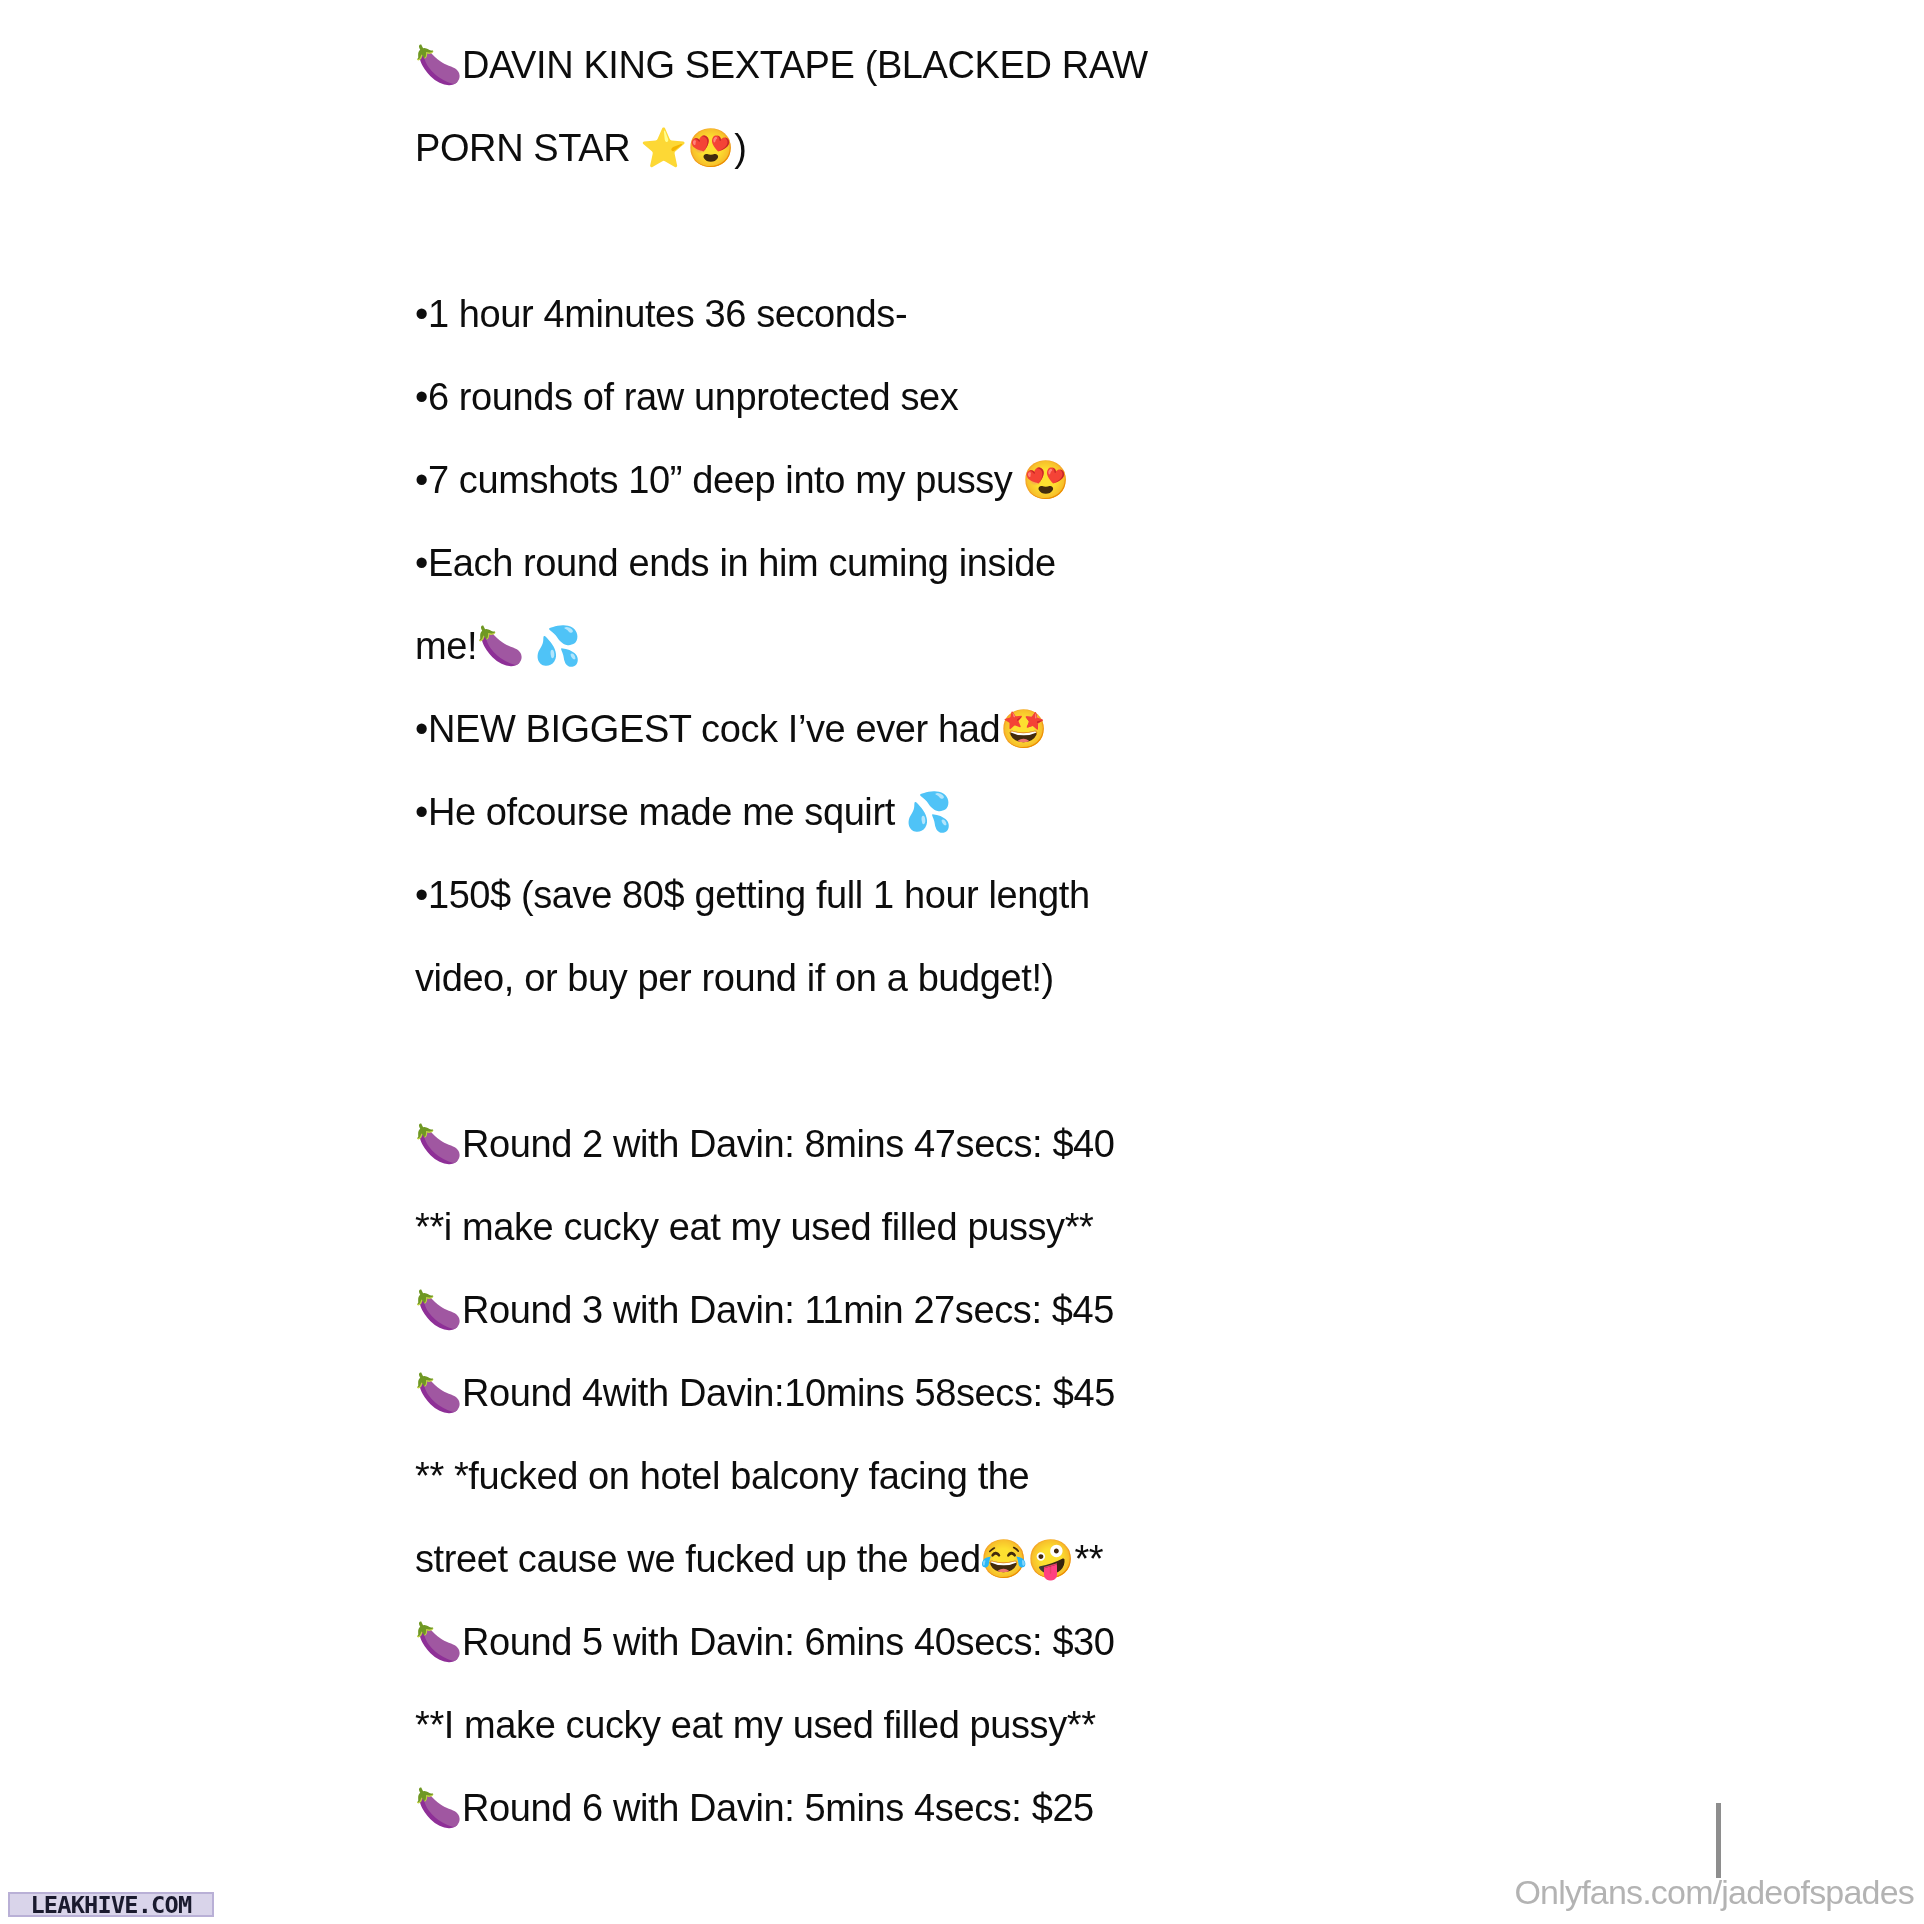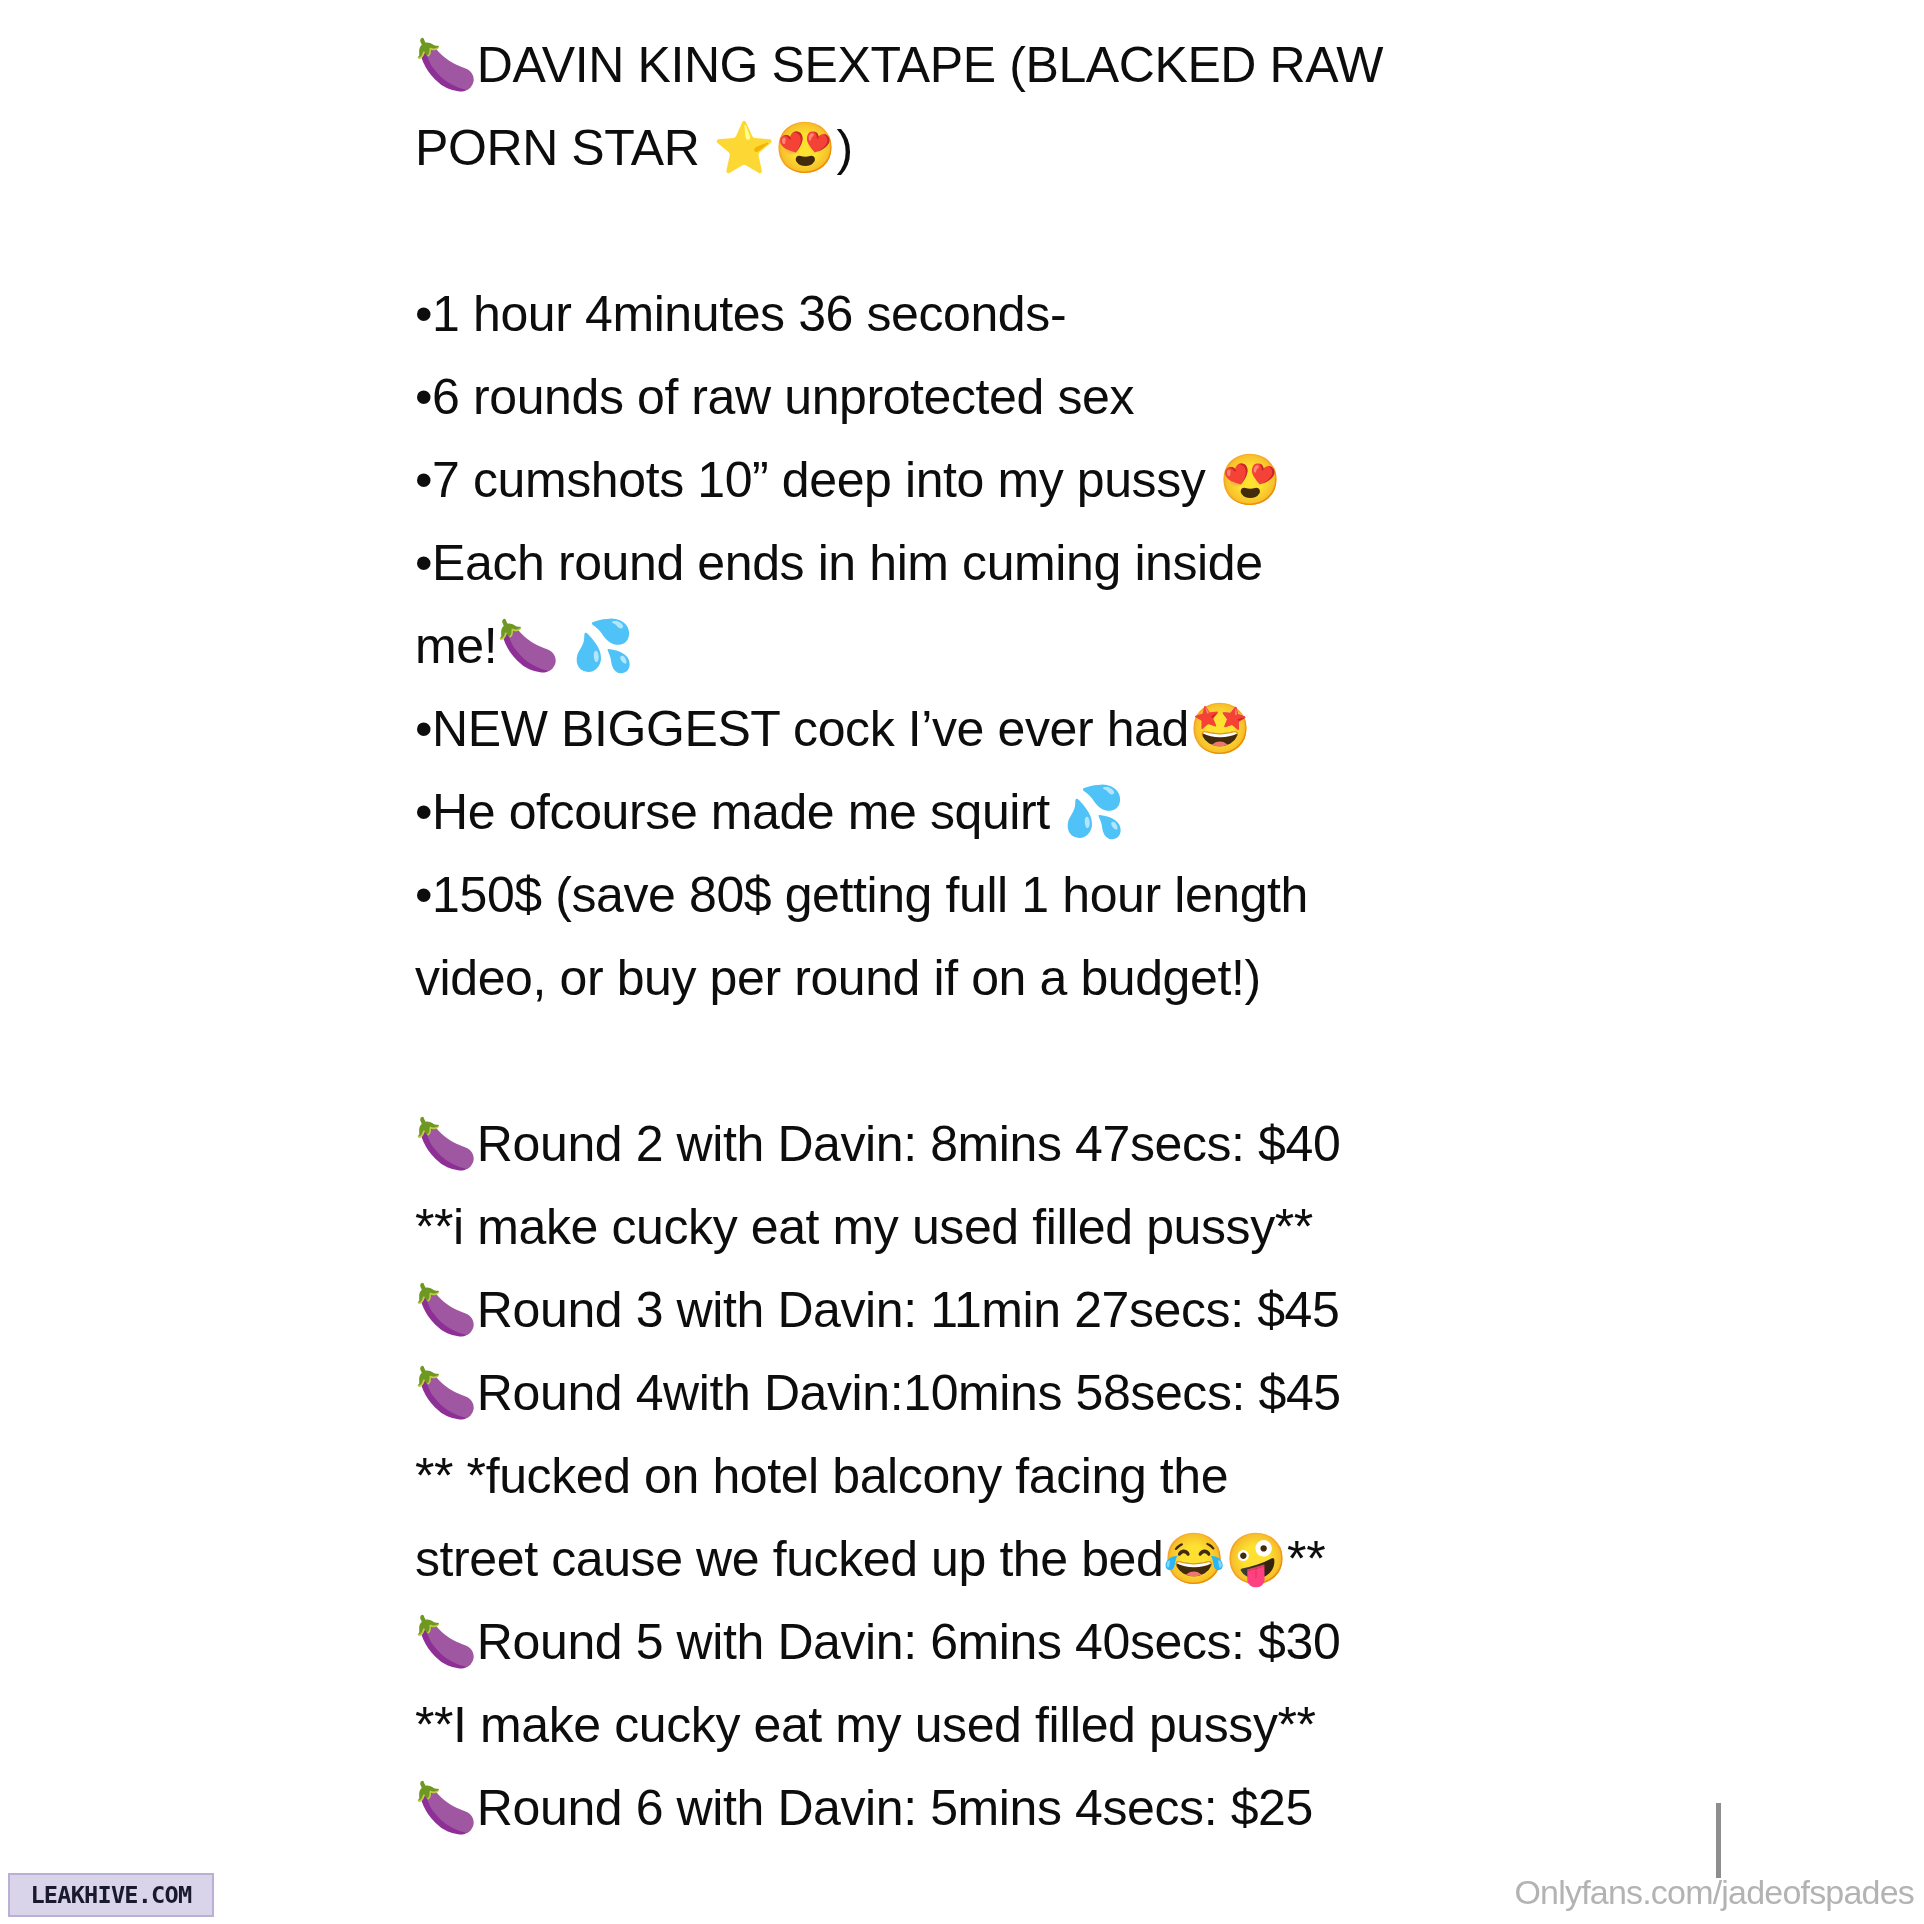--- a/index.html
+++ b/index.html
@@ -20,36 +20,36 @@
     inset: 0;
     background: #ffffff;
   }
   .content {
     position: absolute;
     left: 415px;
     top: 23.6px;
     width: 1179px;
   }
   .line {
-    font-size: 50px;
+    font-size: 38px;
     line-height: 83px;
     color: #0d0d0d;
     letter-spacing: -0.4px;
     white-space: pre-wrap;
     word-wrap: break-word;
   }
   .spacer {
     height: 83px;
   }
   .watermark-brand {
     position: absolute;
     left: 7.9px;
     bottom: 7.9px;
     width: 206px;
-    height: 44px;
+    height: 25px;
     background: #d9d4ea;
     border: 2.4px solid #b9b0d6;
     display: flex;
     align-items: center;
     justify-content: center;
     font-family: "DejaVu Sans Mono", monospace;
     font-weight: bold;
     font-size: 23.6px;
     color: #1a1a2e;
     letter-spacing: -0.8px;

